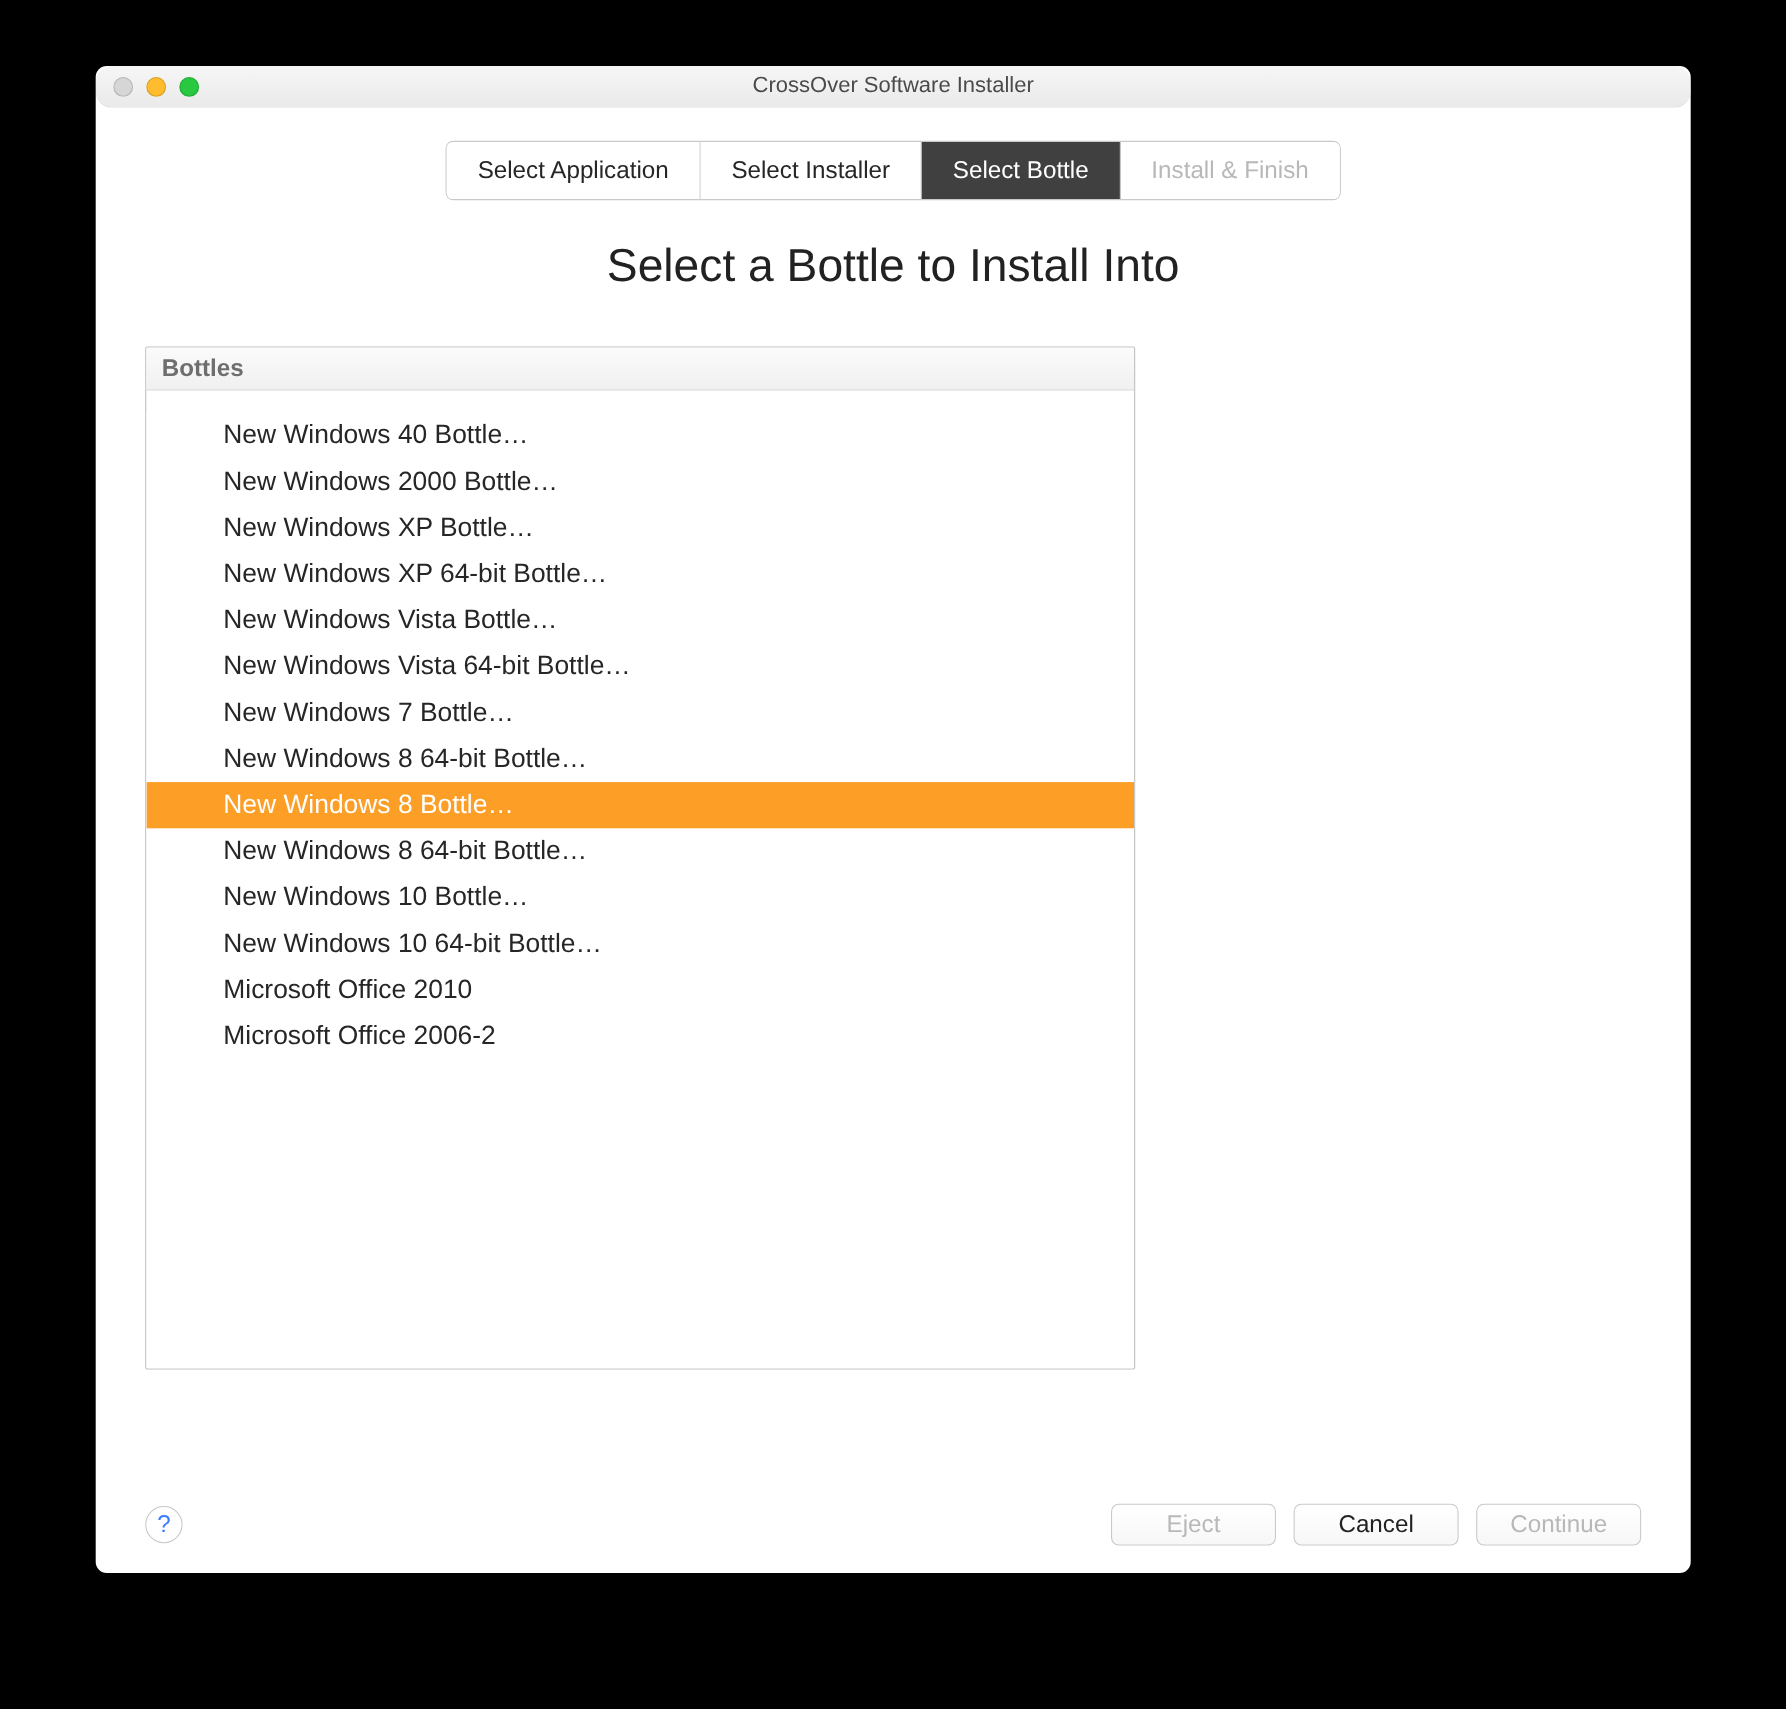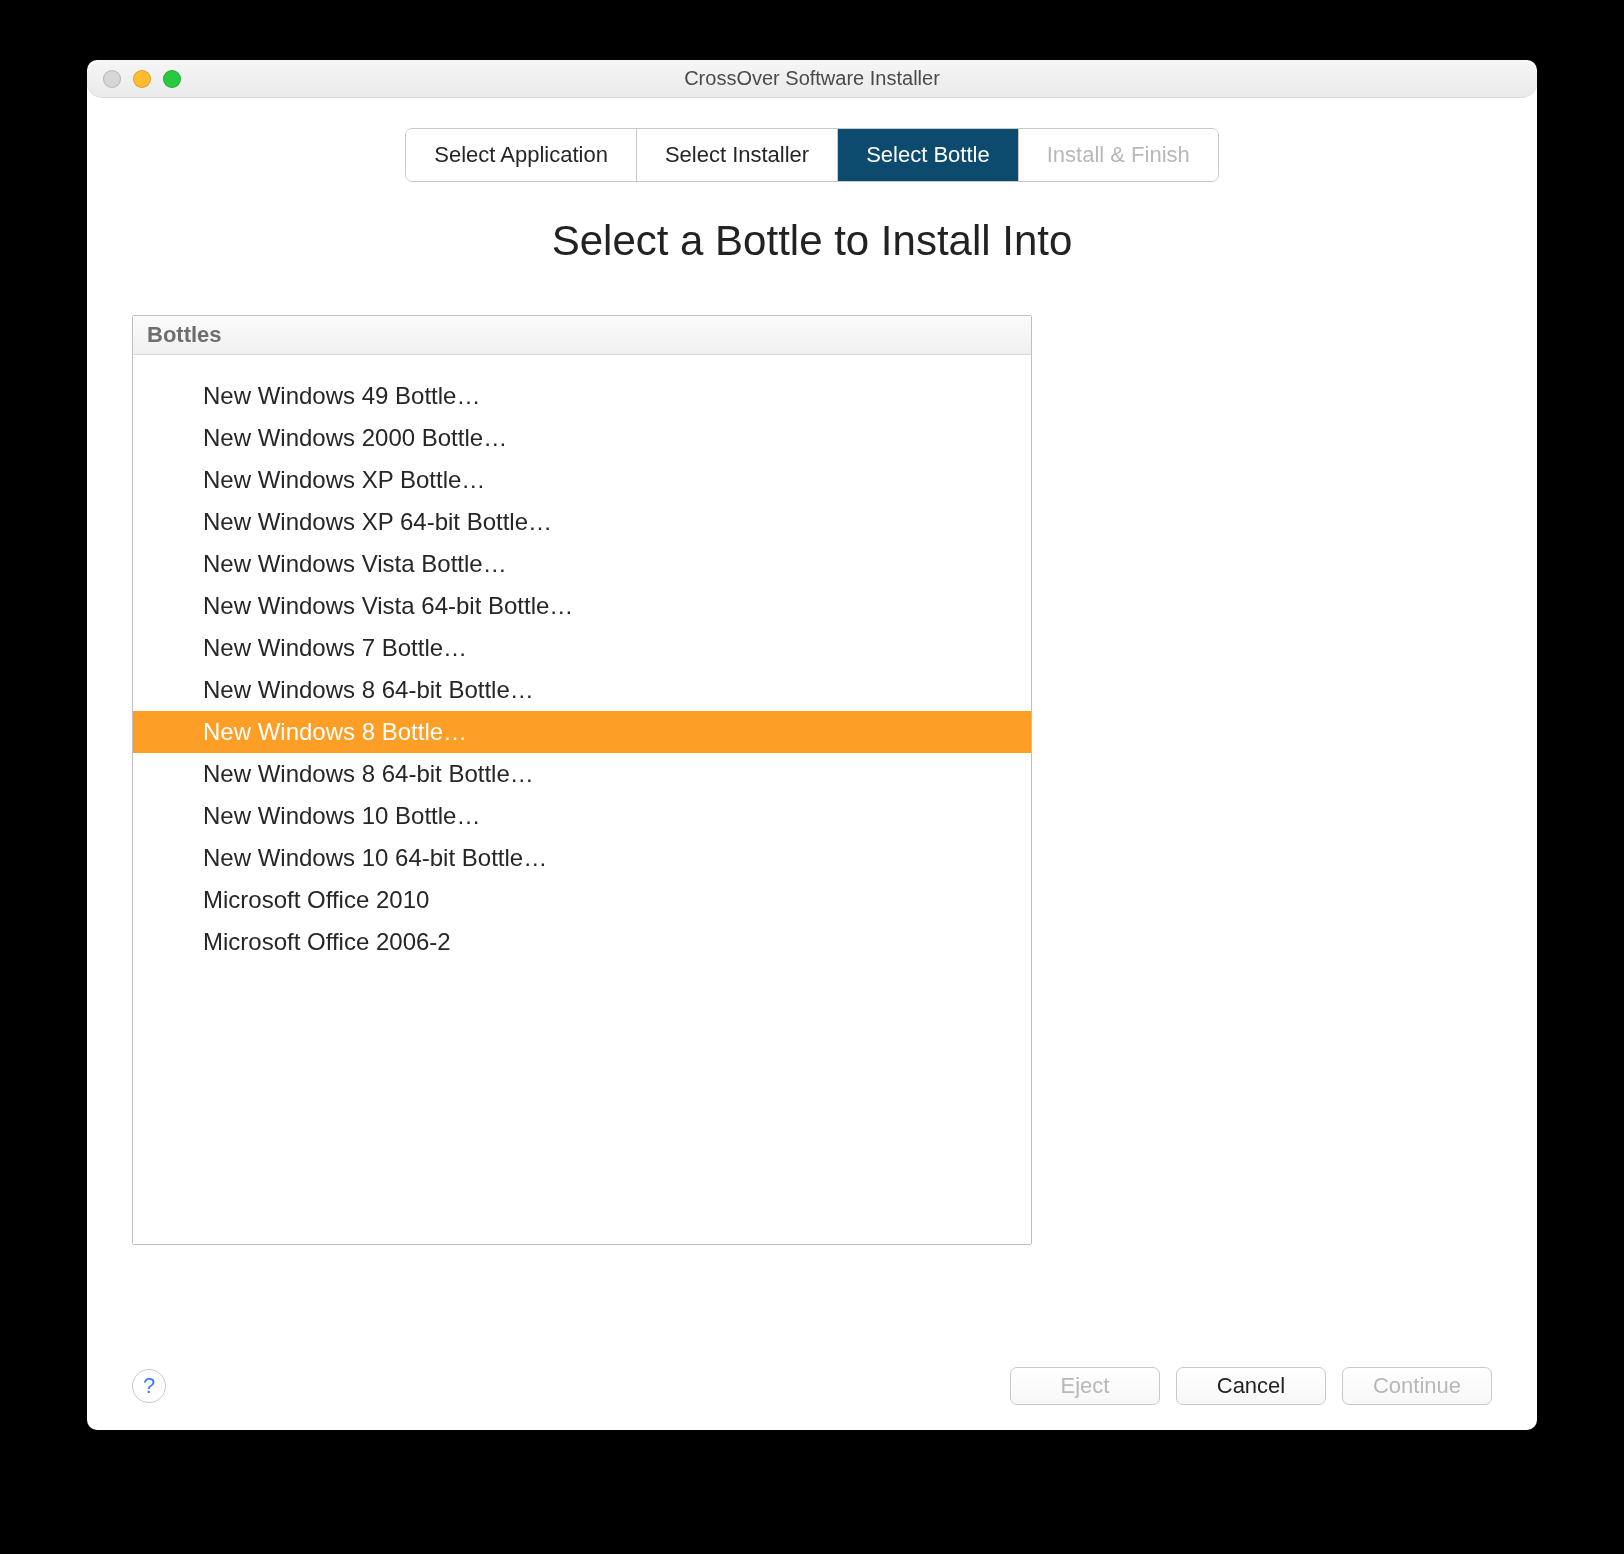--- a/index.html
+++ b/index.html
@@ -68,21 +68,21 @@
       padding: 0 28px;
       display: flex; align-items: center; justify-content: center;
       font-size: 22px;
       color: #262626;
       background: #fff;
       border-right: 1px solid #c9c9c9;
       cursor: default;
     }
     .seg:last-child { border-right: none; }
     .seg.active {
-      background: #0c4a6e;
+      background: #404040;
       color: #fff;
     }
     .seg.disabled { color: #b8b8b8; }
     .heading {
       text-align: center;
       font-size: 42px;
       font-weight: 500;
       color: #222;
       margin-bottom: 50px;
     }
@@ -196,21 +196,21 @@
       <div class="seg disabled">Install &amp; Finish</div>
     </div>
 
     <div class="heading">Select a Bottle to Install Into</div>
 
     <div class="middle">
 
       <div class="listbox-wrap">
         <div class="list-header">Bottles</div>
         <div class="list" id="list">
-            <div class="row">New Windows 49 Bottle…</div>
+            <div class="row">New Windows 40 Bottle…</div>
             <div class="row">New Windows 2000 Bottle…</div>
             <div class="row">New Windows XP Bottle…</div>
             <div class="row">New Windows XP 64-bit Bottle…</div>
             <div class="row">New Windows Vista Bottle…</div>
             <div class="row">New Windows Vista 64-bit Bottle…</div>
             <div class="row">New Windows 7 Bottle…</div>
             <div class="row">New Windows 8 64-bit Bottle…</div>
             <div class="row selected">New Windows 8 Bottle…</div>
             <div class="row">New Windows 8 64-bit Bottle…</div>
             <div class="row">New Windows 10 Bottle…</div>

